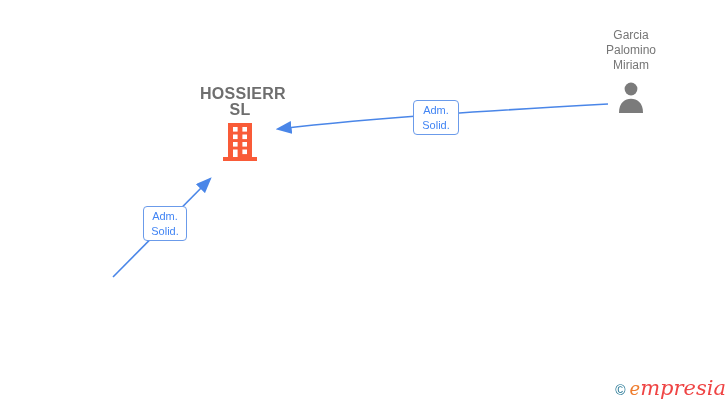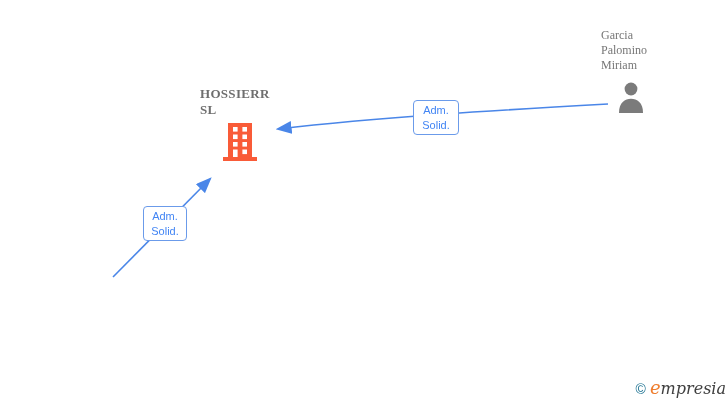--- a/index.html
+++ b/index.html
@@ -21,30 +21,29 @@
     z-index: 1;
   }
   .node {
     position: absolute;
     z-index: 2;
     display: flex;
     flex-direction: column;
     align-items: center;
   }
   .node-label {
-    text-align: left;
+    text-align: center;
     color: #767676;
     font-size: 12px;
     line-height: 15px;
-    font-family: Liberation Serif, serif;
   }
   .company-label {
     color: #6e6e6e;
     font-weight: bold;
-    font-size: 13px;
+    font-size: 16px;
     line-height: 16px;
     letter-spacing: 0.3px;
   }
   .icon-wrap { display: block; }
   .edge-label {
     position: absolute;
     z-index: 3;
     background: #ffffff;
     border: 1.5px solid #6b9bea;
     border-radius: 4px;
@@ -72,24 +71,24 @@
     margin-right: 4px;
   }
   .logo-e {
     color: #ef7d2e;
     font-family: "DejaVu Serif", serif;
     font-style: italic;
     font-size: 18px;
     line-height: 18px;
   }
   .logo-rest {
-    color: #404040;
+    color: #ef4444;
     font-family: "DejaVu Serif", serif;
     font-style: italic;
-    font-size: 16px;
+    font-size: 21px;
     line-height: 18px;
   }
 </style>
 </head>
 <body>
 
 <div class="canvas">
 
   <svg class="edges" width="728" height="400" viewBox="0 0 728 400">
     <defs>

